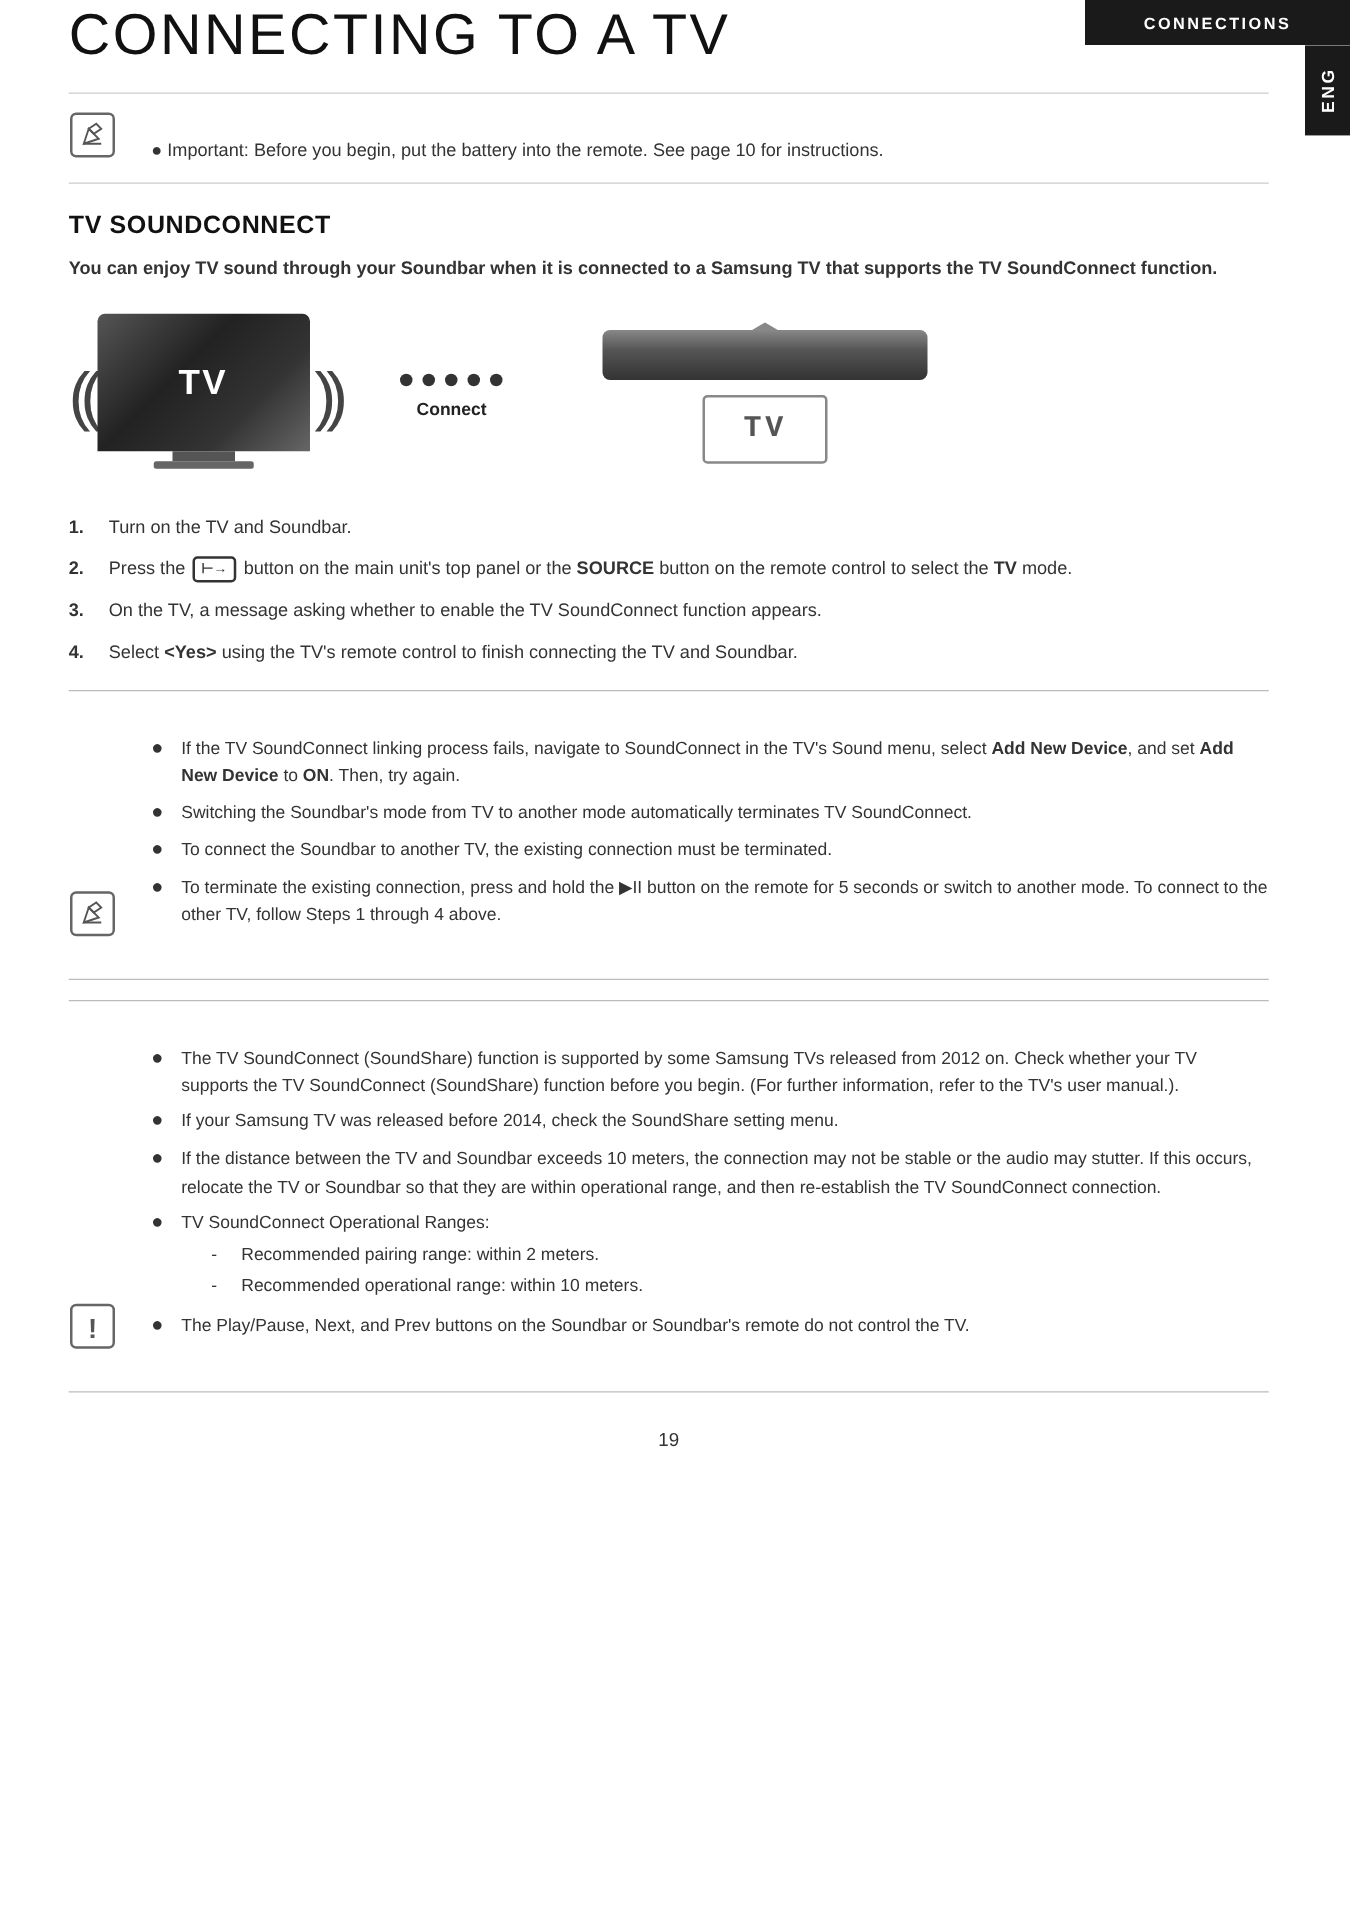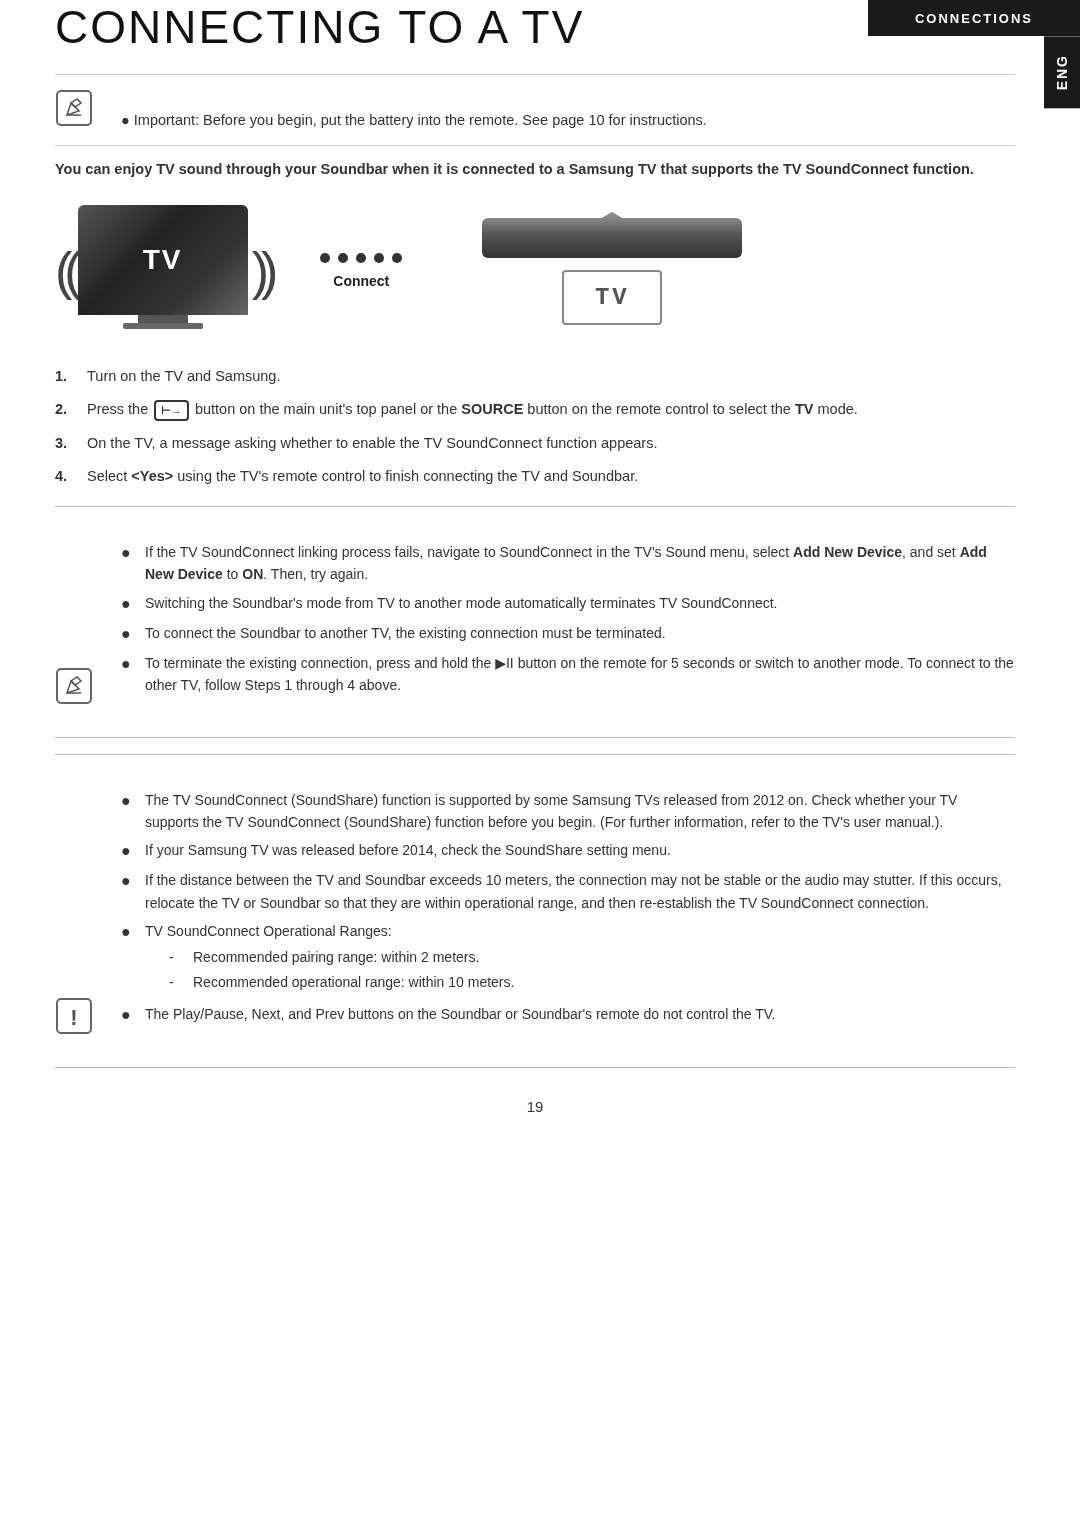--- a/index.html
+++ b/index.html
@@ -384,20 +384,21 @@
       </svg>
     </div>
     <div class="note-text">
       <span>● </span>
       <span>Important: Before you begin, put the battery into the remote. See page 10 for instructions.</span>
     </div>
   </div>
 
   <hr class="divider">
 
+  <h2 class="section-heading">TV SoundConnect</h2>
 
   <p class="body-text">You can enjoy TV sound through your Soundbar when it is connected to a Samsung TV that supports the TV SoundConnect function.</p>
 
   <div class="diagram-area">
 
     <div class="tv-diagram-left">
       <span class="wireless-left">(( </span>
       <div style="display:flex; flex-direction:column; align-items:center;">
         <div class="tv-screen">
           <span class="tv-label">TV</span>
@@ -423,21 +424,21 @@
       <div class="soundbar-tv-label-box">
         <span class="soundbar-tv-label">TV</span>
       </div>
     </div>
 
   </div>
 
   <ol class="numbered-list">
     <li>
       <span class="list-num bold">1.</span>
-      <span>Turn on the TV and Samsung.</span>
+      <span>Turn on the TV and Soundbar.</span>
     </li>
     <li>
       <span class="list-num bold">2.</span>
       <span>
         Press the <span class="source-btn">⊢→</span> button on the main unit's top panel or the <span class="bold">SOURCE</span> button on the remote control to select the <span class="bold">TV</span> mode.
       </span>
     </li>
     <li>
       <span class="list-num bold">3.</span>
       <span>On the TV, a message asking whether to enable the TV SoundConnect function appears.</span>

